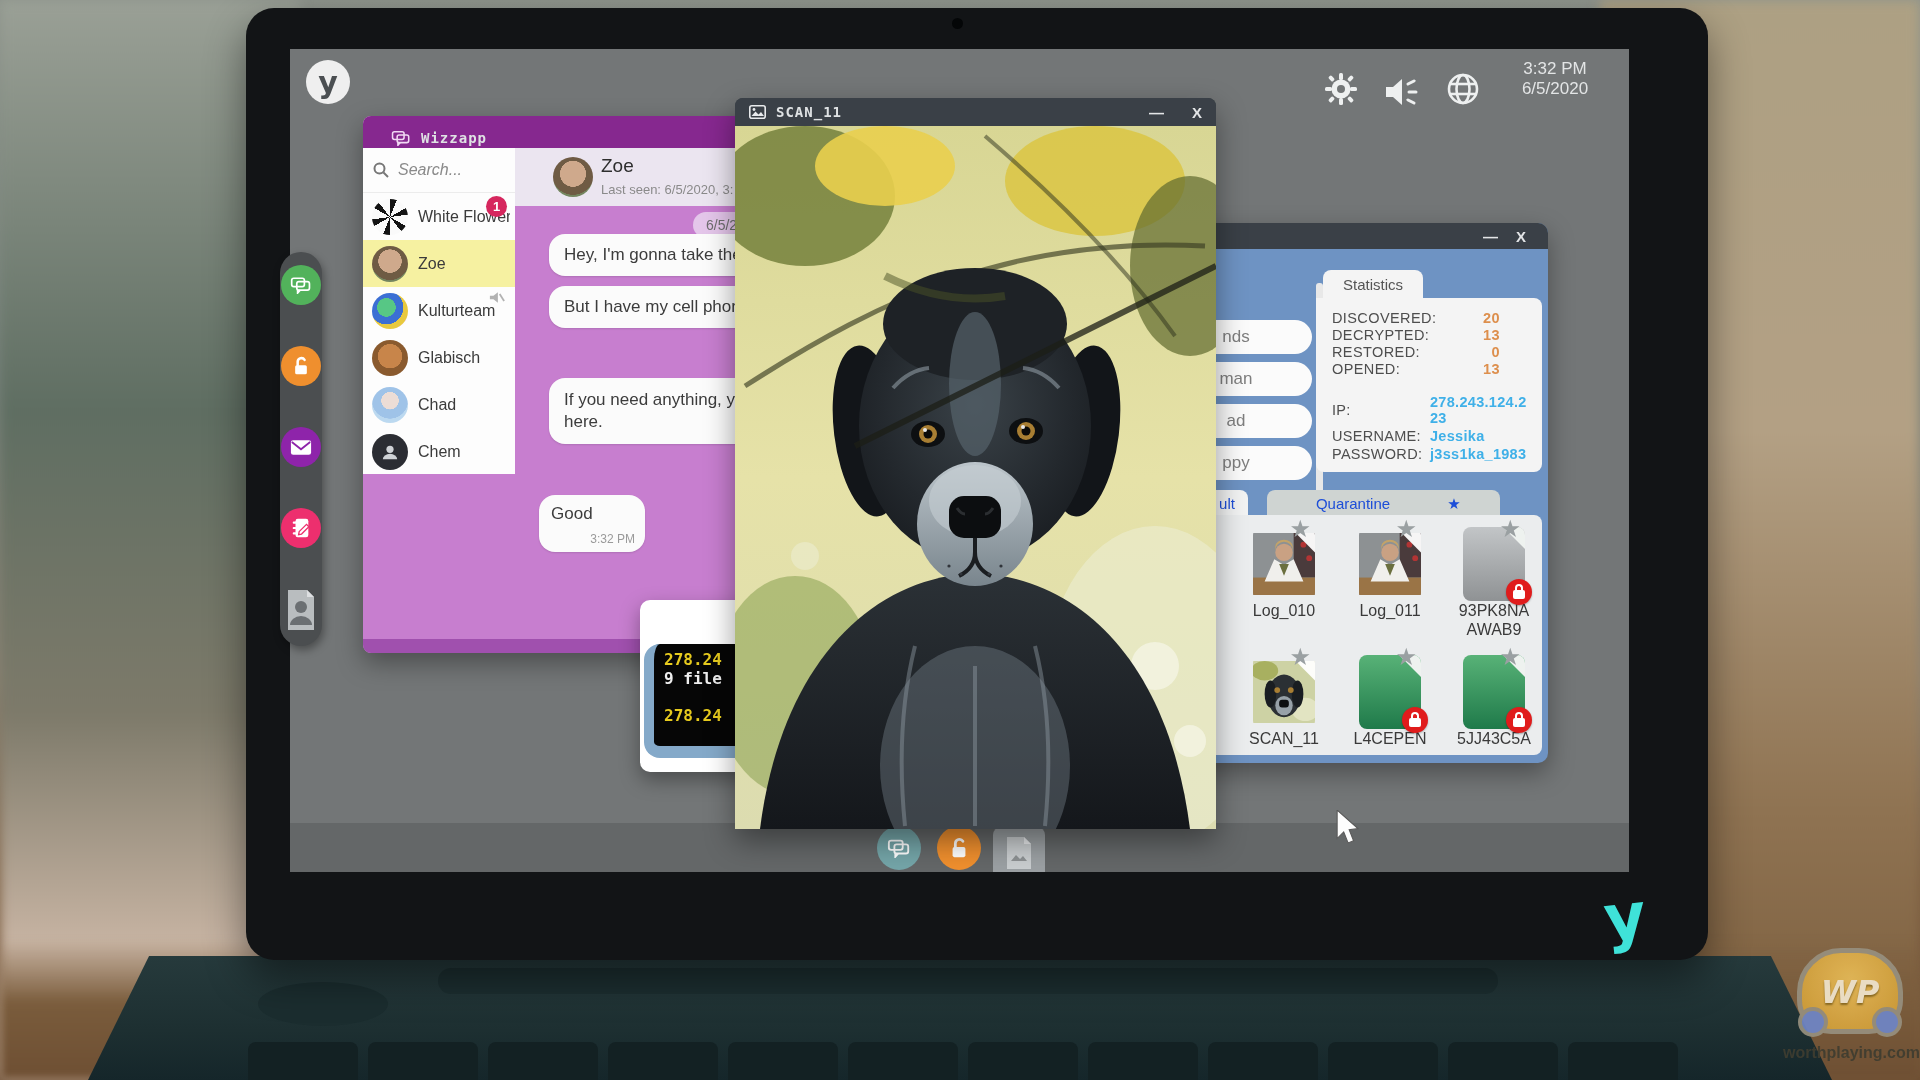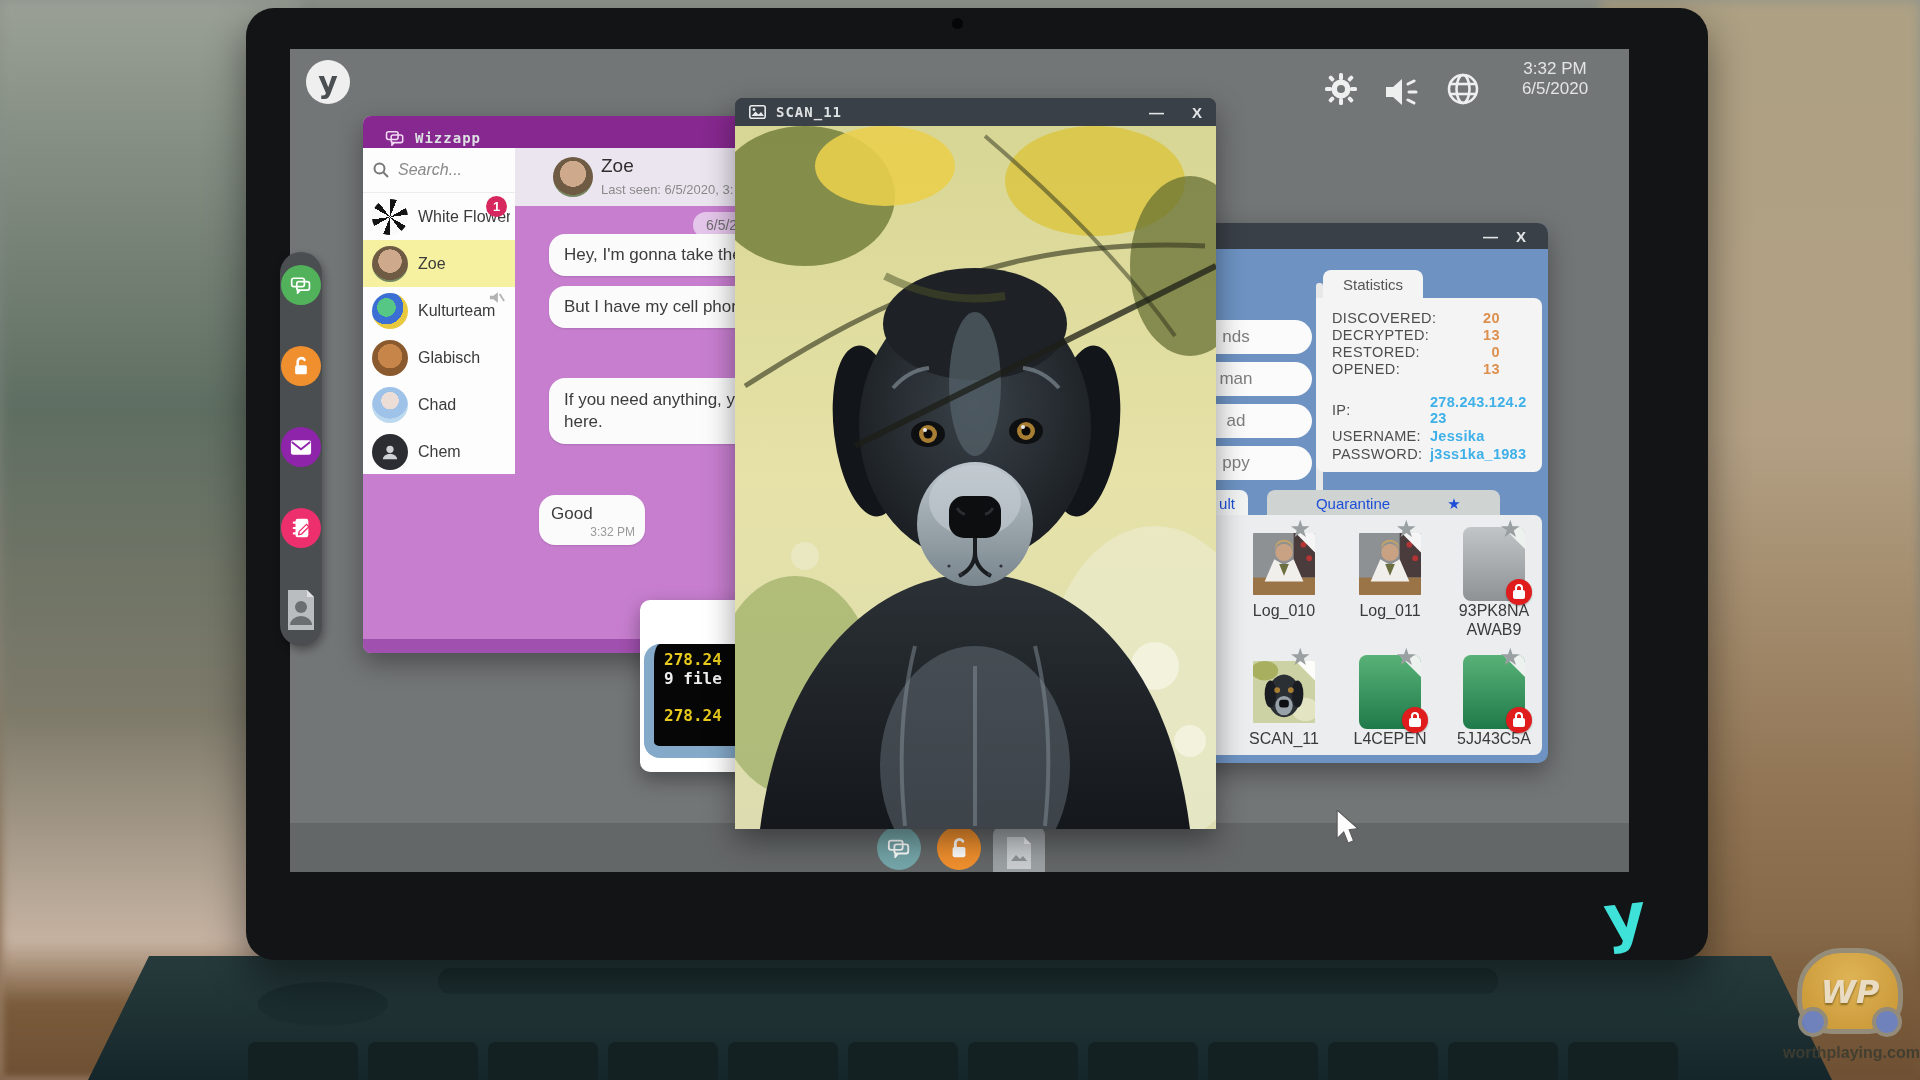--- a/index.html
+++ b/index.html
@@ -39,21 +39,21 @@
 
   
   .titlebar{position:absolute;left:0;top:0;width:100%;background:#3a4047;color:#dfe2e4;
     display:flex;align-items:center;box-sizing:border-box;}
   .titlebar .t{font:700 14px "DejaVu Sans Mono",monospace;letter-spacing:1px;}
   .winbtn{font:700 15px "Liberation Sans",sans-serif;color:#e3e5e7;margin-left:18px;cursor:default;}
 
   
   .wizzapp{position:absolute;left:73px;top:67px;width:540px;height:537px;z-index:30;background:#c77ecf;
     border-radius:8px;box-shadow:0 10px 26px rgba(0,0,0,.35);overflow:hidden;}
-  .wz-title{height:44px;background:#86288f;border-radius:8px 8px 0 0;padding-left:22px;gap:10px;}
+  .wz-title{height:44px;background:#86288f;border-radius:8px 8px 0 0;padding-left:28px;gap:10px;}
   .wz-col{position:absolute;left:0;top:32px;width:152px;height:326px;background:#fdfdfd;}
   .wz-search{height:44px;display:flex;align-items:center;gap:9px;padding-left:10px;border-bottom:1px solid #ececec;}
   .wz-search span{color:#8a8a8a;font-style:italic;font-size:16px;}
   .wz-row{position:relative;height:47px;display:flex;align-items:center;gap:10px;padding-left:9px;box-sizing:border-box;}
   .wz-row.sel{background:#f6f1a1;}
   .wz-row .nm{font-size:16px;color:#3b3b3b;white-space:nowrap;overflow:hidden;max-width:92px;}
   .ava{width:36px;height:36px;border-radius:50%;flex:none;}
   .ava.flower{background:repeating-conic-gradient(#141414 0 22deg,#fafafa 22deg 60deg);}
   .ava.zoe{background:radial-gradient(circle at 50% 42%,#cfa98c 0 42%,#6f5b44 43% 68%,#74855f 69%);}
   .ava.brain{background:radial-gradient(circle at 40% 40%,#57c785 0 30%,#3b6fd4 31% 55%,#e8c93e 56% 75%,#d45db0 76%);}
@@ -66,21 +66,21 @@
   .wz-chat-head{position:absolute;left:152px;top:32px;width:388px;height:58px;background:#ebe5f0;}
   .wz-chat-head .nm{position:absolute;left:86px;top:7px;font-size:19px;color:#2e2e2e;}
   .wz-chat-head .ls{position:absolute;left:86px;top:34px;font-size:13px;color:#8a8a8a;white-space:nowrap;}
   .wz-chat-head .ava{position:absolute;left:38px;top:9px;width:40px;height:40px;}
   .datechip{position:absolute;left:330px;top:96px;width:150px;height:26px;background:#e4c6ea;border-radius:13px;
     color:#6d6d6d;font-size:14px;line-height:26px;padding-left:13px;box-sizing:border-box;white-space:nowrap;overflow:hidden;}
   .bub{position:absolute;background:#fbfbfb;border-radius:16px;color:#3c3c3c;font-size:17px;
     padding:11px 15px;box-sizing:border-box;box-shadow:0 1px 2px rgba(0,0,0,.12);}
   .bub.cut{width:270px;white-space:nowrap;overflow:hidden;}
   .bub.two{width:240px;line-height:22px;}
-  .bub.out{width:106px;height:50px;padding:9px 12px;border-radius:16px;}
+  .bub.out{width:106px;height:57px;padding:9px 12px;border-radius:16px;}
   .bub .tm{position:absolute;right:10px;bottom:6px;font-size:12px;color:#9a9a9a;}
   .wz-bottom{position:absolute;left:0;bottom:0;width:100%;height:14px;background:#a050ae;border-radius:0 0 8px 8px;}
 
   
   .termwin{position:absolute;left:350px;top:551px;width:310px;height:172px;z-index:35;background:#ffffff;
     border-radius:10px;box-shadow:0 8px 20px rgba(0,0,0,.35);}
   .console{position:absolute;left:4px;top:44px;width:292px;height:114px;background:#060606;
     border-left:10px solid #84a9c9;border-bottom:12px solid #84a9c9;border-radius:16px 6px 6px 16px;
     box-sizing:border-box;padding:6px 10px;font:700 16px "DejaVu Sans Mono",monospace;white-space:nowrap;overflow:hidden;}
   .console .y{color:#e7cb1e;} .console .w{color:#eeeeee;}

